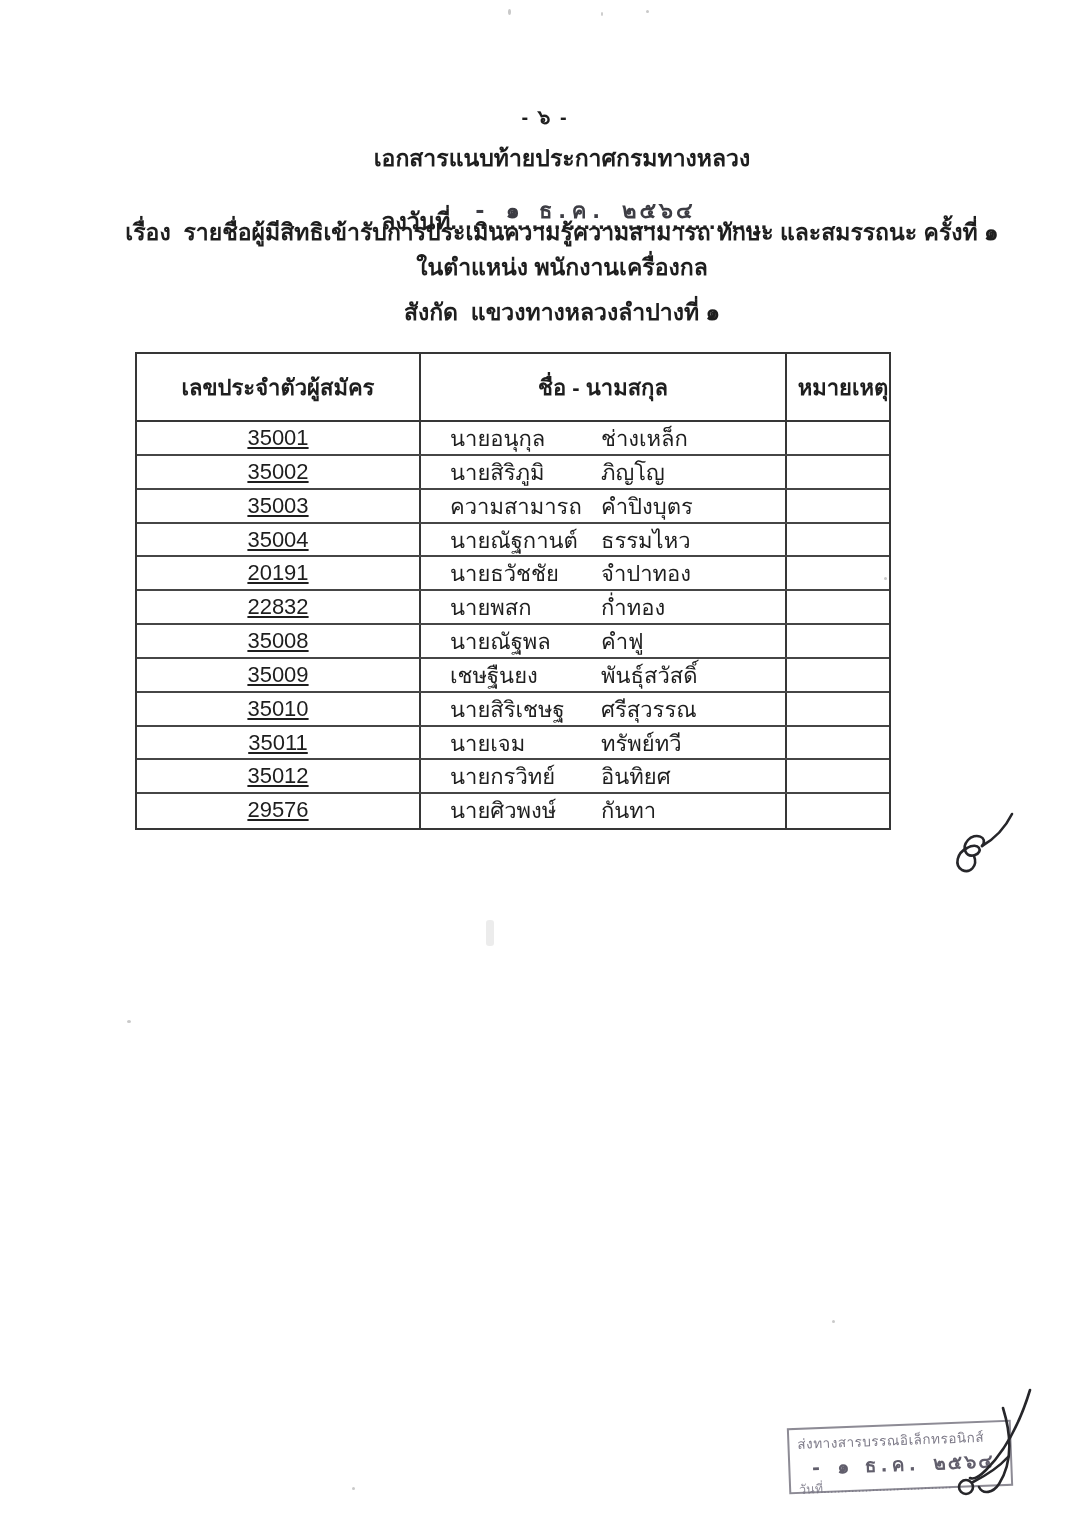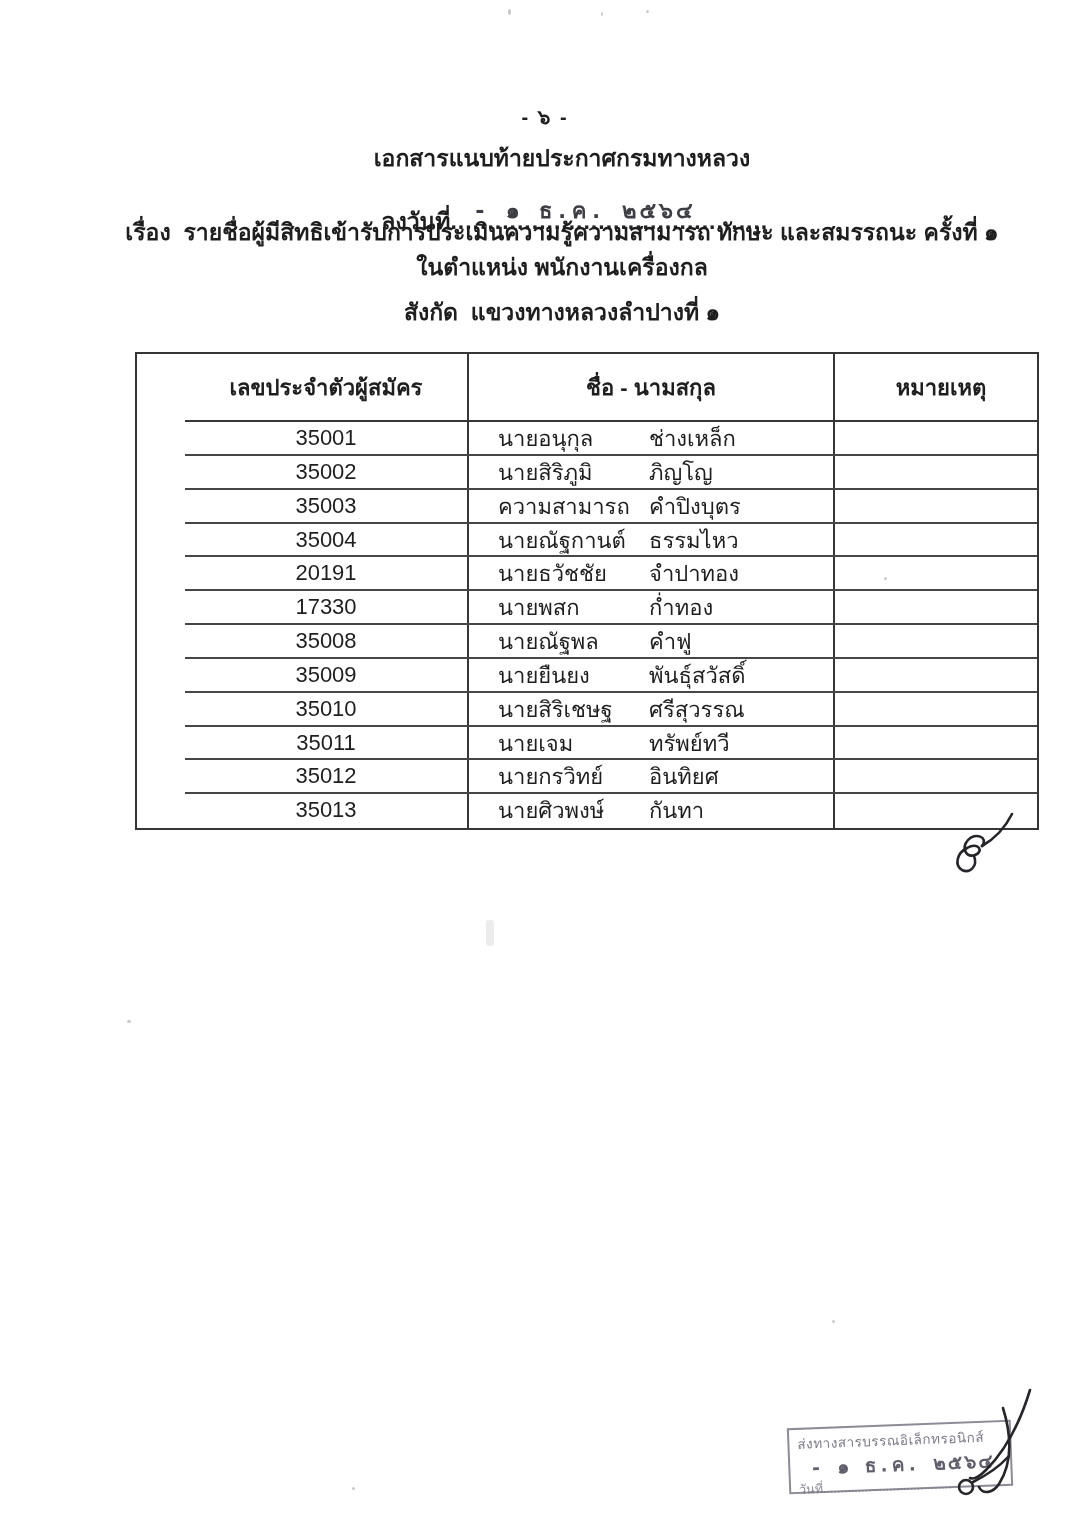--- a/index.html
+++ b/index.html
@@ -20,35 +20,34 @@
     position:absolute; left:92px; top:-10px; white-space:pre;
     font-size:22px; font-weight:700; color:#3d3d44; letter-spacing:3px;
     font-family:"DejaVu Sans Mono","Liberation Mono",monospace;
   }
   .subject-line { top:214px; font-size:23px; font-weight:700; }
   .position-line { top:249px; font-size:23px; font-weight:700; }
   .division-line { top:294px; font-size:23px; font-weight:700; }
 
   
   .doc-table {
-    position:absolute; left:135px; top:352px; width:904px;
+    position:absolute; left:135px; top:352px; width:756px;
     border:2px solid rgba(32,32,32,0.9);
-    padding-left:48px;
   }
   .t-header { display:flex; height:68px; border-bottom:2px solid rgba(32,32,32,0.9); }
   .t-row { display:flex; height:33.85px; border-bottom:2px solid rgba(38,38,38,0.85); }
   .t-row:last-child { border-bottom:none; }
   .cell { overflow:visible; }
   .c1 { width:284px; border-right:2px solid rgba(32,32,32,0.9); }
   .c2 { width:366px; border-right:2px solid rgba(32,32,32,0.9); position:relative;text-align:center; }
   .c3 { flex:1;margin-left:10px; }
   .th { display:flex; align-items:center; justify-content:center;
         font-size:22px; font-weight:700; white-space:pre; }
   .td { font-size:22px; font-weight:500; line-height:32px; }
-  .td.c1 { text-align:center; }
+  .td.c1 { text-align:center;text-decoration:underline; }
   .fname { position:absolute; left:29px; top:1px; white-space:pre; }
   .lname { position:absolute; left:180px; top:1px; white-space:pre; }
 
   
   .sig { position:absolute; }
   .sig path, .sig circle { fill:none; stroke:#26262a; stroke-width:2.6; stroke-linecap:round; }
 
   
   .stamp {
     position:absolute; left:788px; top:1424px; width:224px; height:66px;
@@ -122,39 +121,39 @@
       </div>
     <div class="t-row">
         <div class="cell c1 td">20191</div>
         <div class="cell c2 td">
           <span class="fname">นายธวัชชัย</span>
           <span class="lname">จำปาทอง</span>
         </div>
         <div class="cell c3 td"></div>
       </div>
     <div class="t-row">
-        <div class="cell c1 td">17330</div>
+        <div class="cell c1 td">22832</div>
         <div class="cell c2 td">
           <span class="fname">นายพสก</span>
           <span class="lname">ก่ำทอง</span>
         </div>
         <div class="cell c3 td"></div>
       </div>
     <div class="t-row">
         <div class="cell c1 td">35008</div>
         <div class="cell c2 td">
           <span class="fname">นายณัฐพล</span>
           <span class="lname">คำฟู</span>
         </div>
         <div class="cell c3 td"></div>
       </div>
     <div class="t-row">
         <div class="cell c1 td">35009</div>
         <div class="cell c2 td">
-          <span class="fname">นายยืนยง</span>
+          <span class="fname">เชษฐืนยง</span>
           <span class="lname">พันธุ์สวัสดิ์</span>
         </div>
         <div class="cell c3 td"></div>
       </div>
     <div class="t-row">
         <div class="cell c1 td">35010</div>
         <div class="cell c2 td">
           <span class="fname">นายสิริเชษฐ</span>
           <span class="lname">ศรีสุวรรณ</span>
         </div>
@@ -170,21 +169,21 @@
       </div>
     <div class="t-row">
         <div class="cell c1 td">35012</div>
         <div class="cell c2 td">
           <span class="fname">นายกรวิทย์</span>
           <span class="lname">อินทิยศ</span>
         </div>
         <div class="cell c3 td"></div>
       </div>
     <div class="t-row">
-        <div class="cell c1 td">35013</div>
+        <div class="cell c1 td">29576</div>
         <div class="cell c2 td">
           <span class="fname">นายศิวพงษ์</span>
           <span class="lname">กันทา</span>
         </div>
         <div class="cell c3 td"></div>
       </div>
   </div>
 
   <svg class="sig" style="left:936px; top:806px;" width="82" height="82" viewBox="0 0 82 82">
     <path d="M76 8 C 70 20, 60 32, 46 40"></path>

